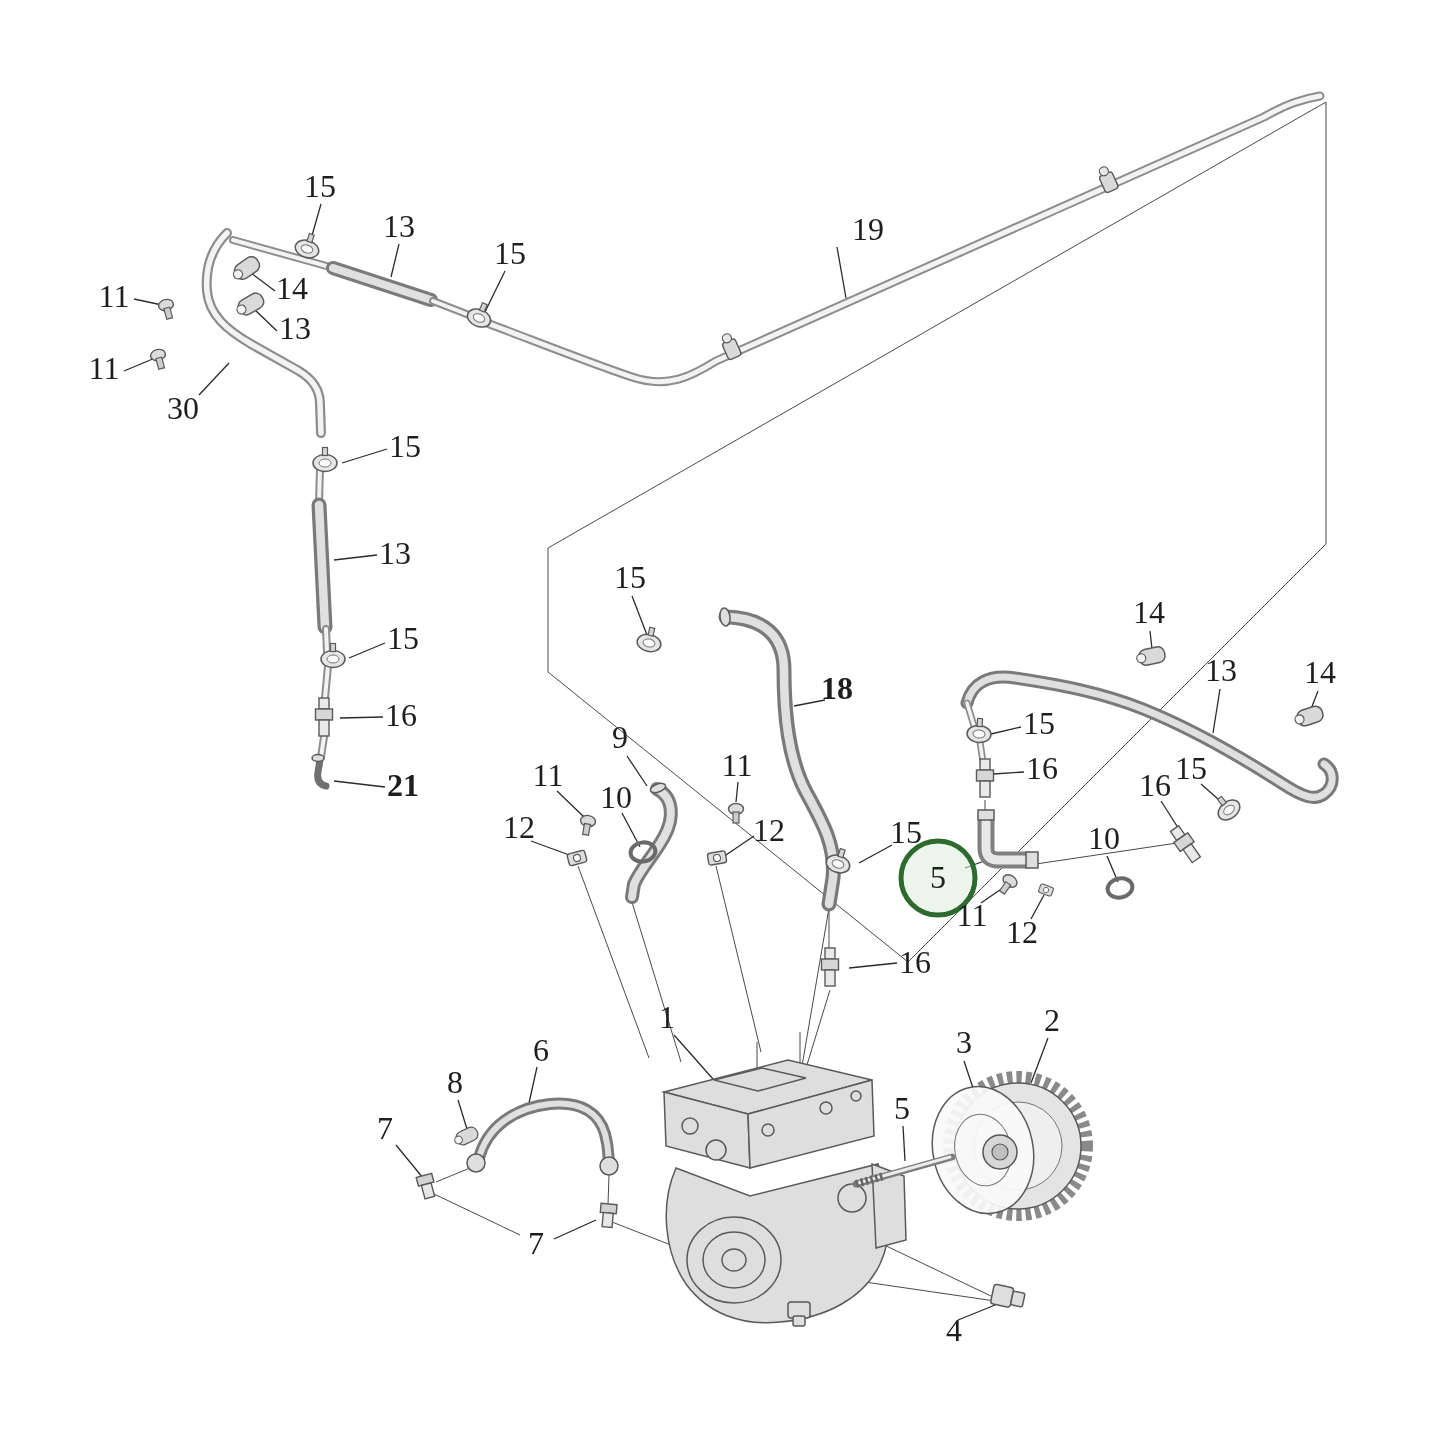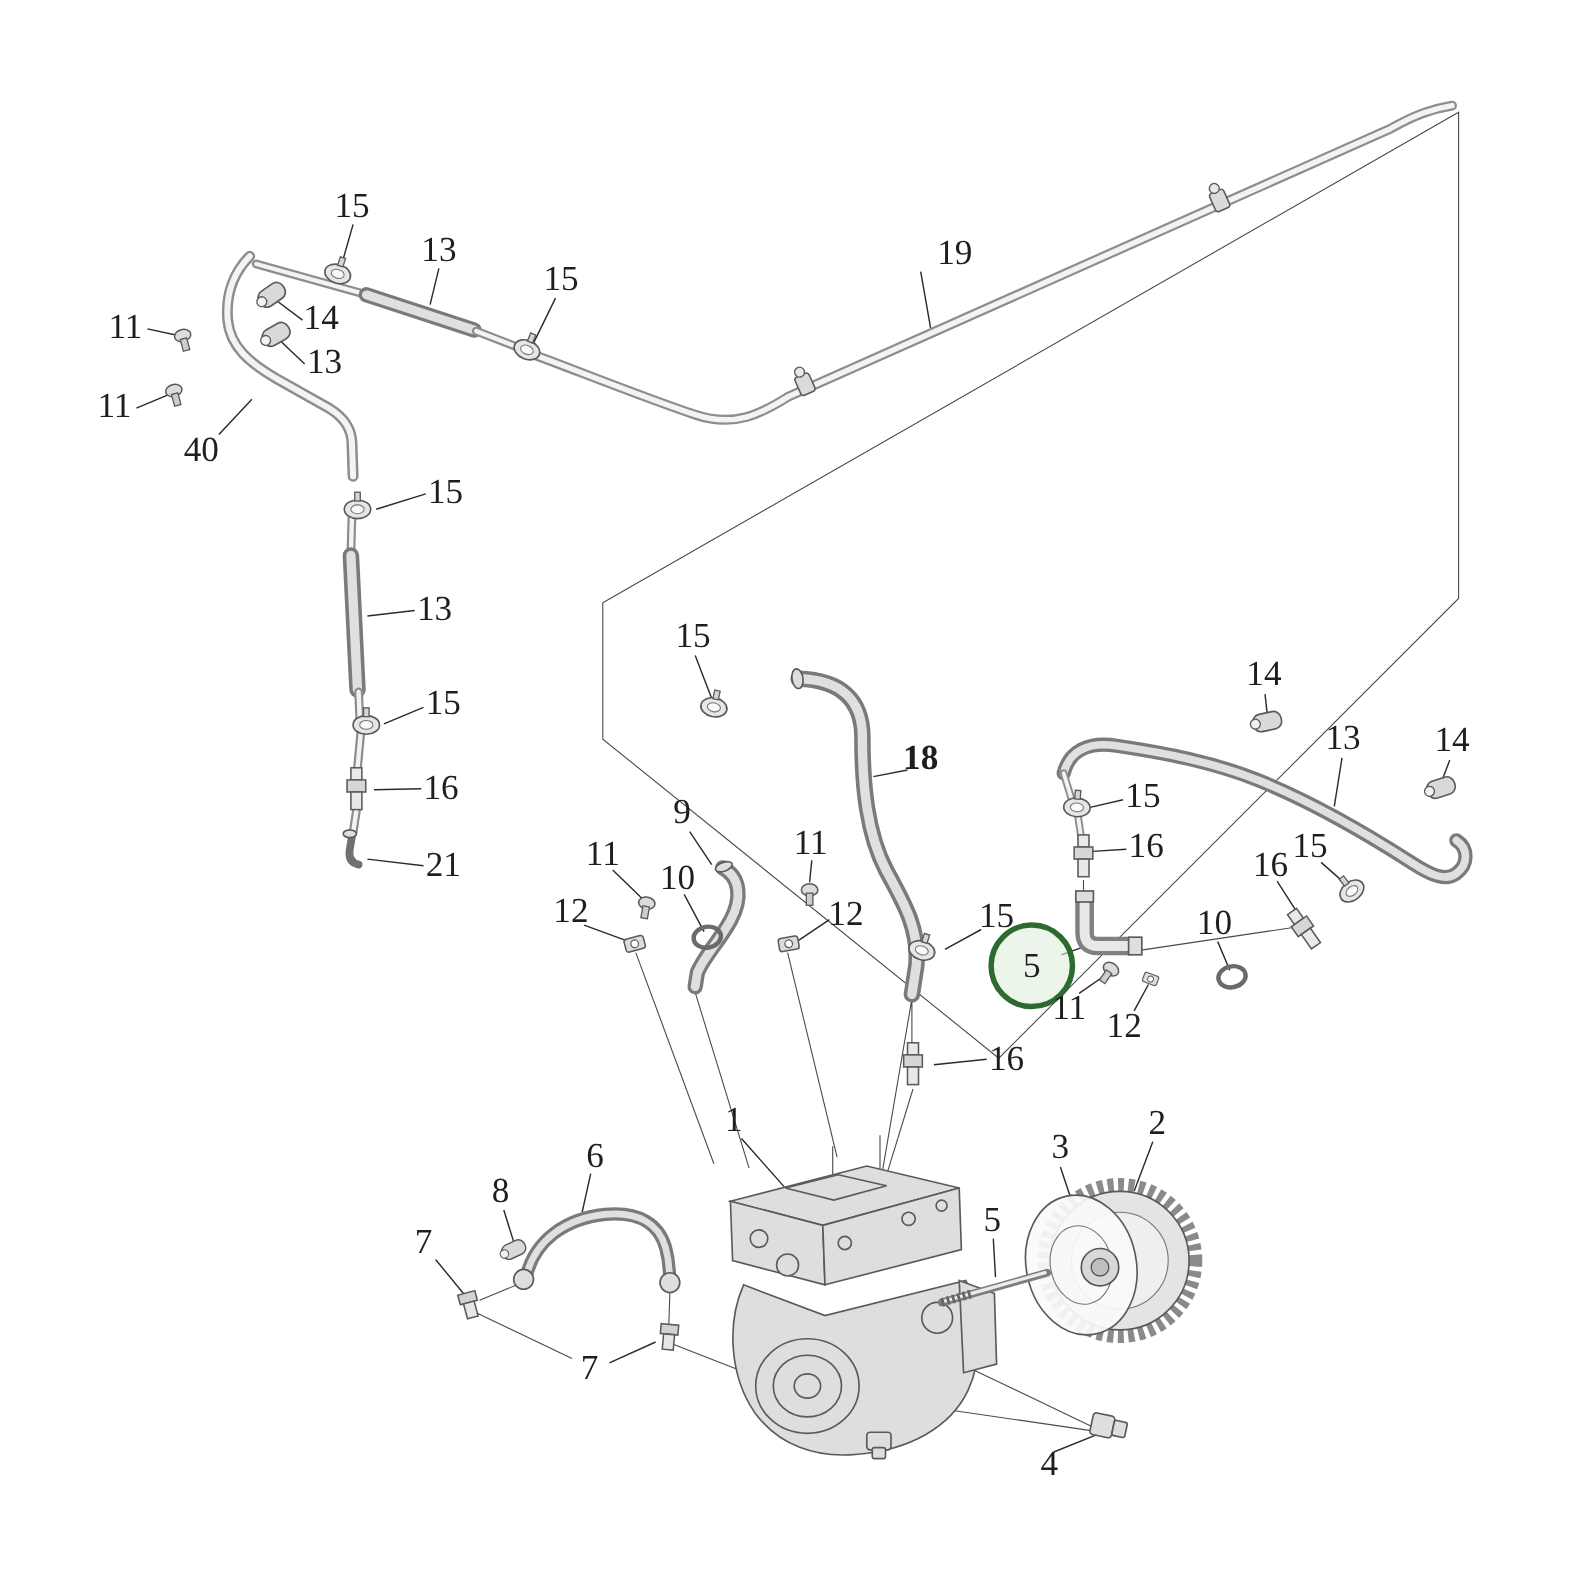--- a/index.html
+++ b/index.html
@@ -257,26 +257,26 @@
 
   <div class="callout-layer">
       <span class="callout" style="left: 320px; top: 186px;">15</span>
       <span class="callout" style="left: 399px; top: 226px;">13</span>
       <span class="callout" style="left: 510px; top: 253px;">15</span>
       <span class="callout" style="left: 836px; top: 229px; margin-left: 32px;">19</span>
       <span class="callout" style="left: 114px; top: 296px;">11</span>
       <span class="callout" style="left: 292px; top: 288px;">14</span>
       <span class="callout" style="left: 295px; top: 328px;">13</span>
       <span class="callout" style="left: 104px; top: 368px;">11</span>
-      <span class="callout" style="left: 183px; top: 408px;">40</span>
+      <span class="callout" style="left: 183px; top: 408px;">30</span>
       <span class="callout" style="left: 405px; top: 446px;">15</span>
       <span class="callout" style="left: 395px; top: 553px;">13</span>
       <span class="callout" style="left: 403px; top: 638px;">15</span>
       <span class="callout" style="left: 401px; top: 715px;">16</span>
-      <span class="callout" style="left: 403px; top: 785px;">21</span>
+      <span class="callout" style="left: 403px; top: 785px; font-weight: bold;">21</span>
       <span class="callout" style="left: 630px; top: 577px;">15</span>
       <span class="callout" style="left: 1149px; top: 612px;">14</span>
       <span class="callout" style="left: 1221px; top: 670px;">13</span>
       <span class="callout" style="left: 1320px; top: 672px;">14</span>
       <span class="callout" style="left: 837px; top: 688px; font-weight: bold;">18</span>
       <span class="callout" style="left: 1039px; top: 723px;">15</span>
       <span class="callout" style="left: 1042px; top: 768px;">16</span>
       <span class="callout" style="left: 620px; top: 737px;">9</span>
       <span class="callout" style="left: 548px; top: 775px;">11</span>
       <span class="callout" style="left: 616px; top: 797px;">10</span>

